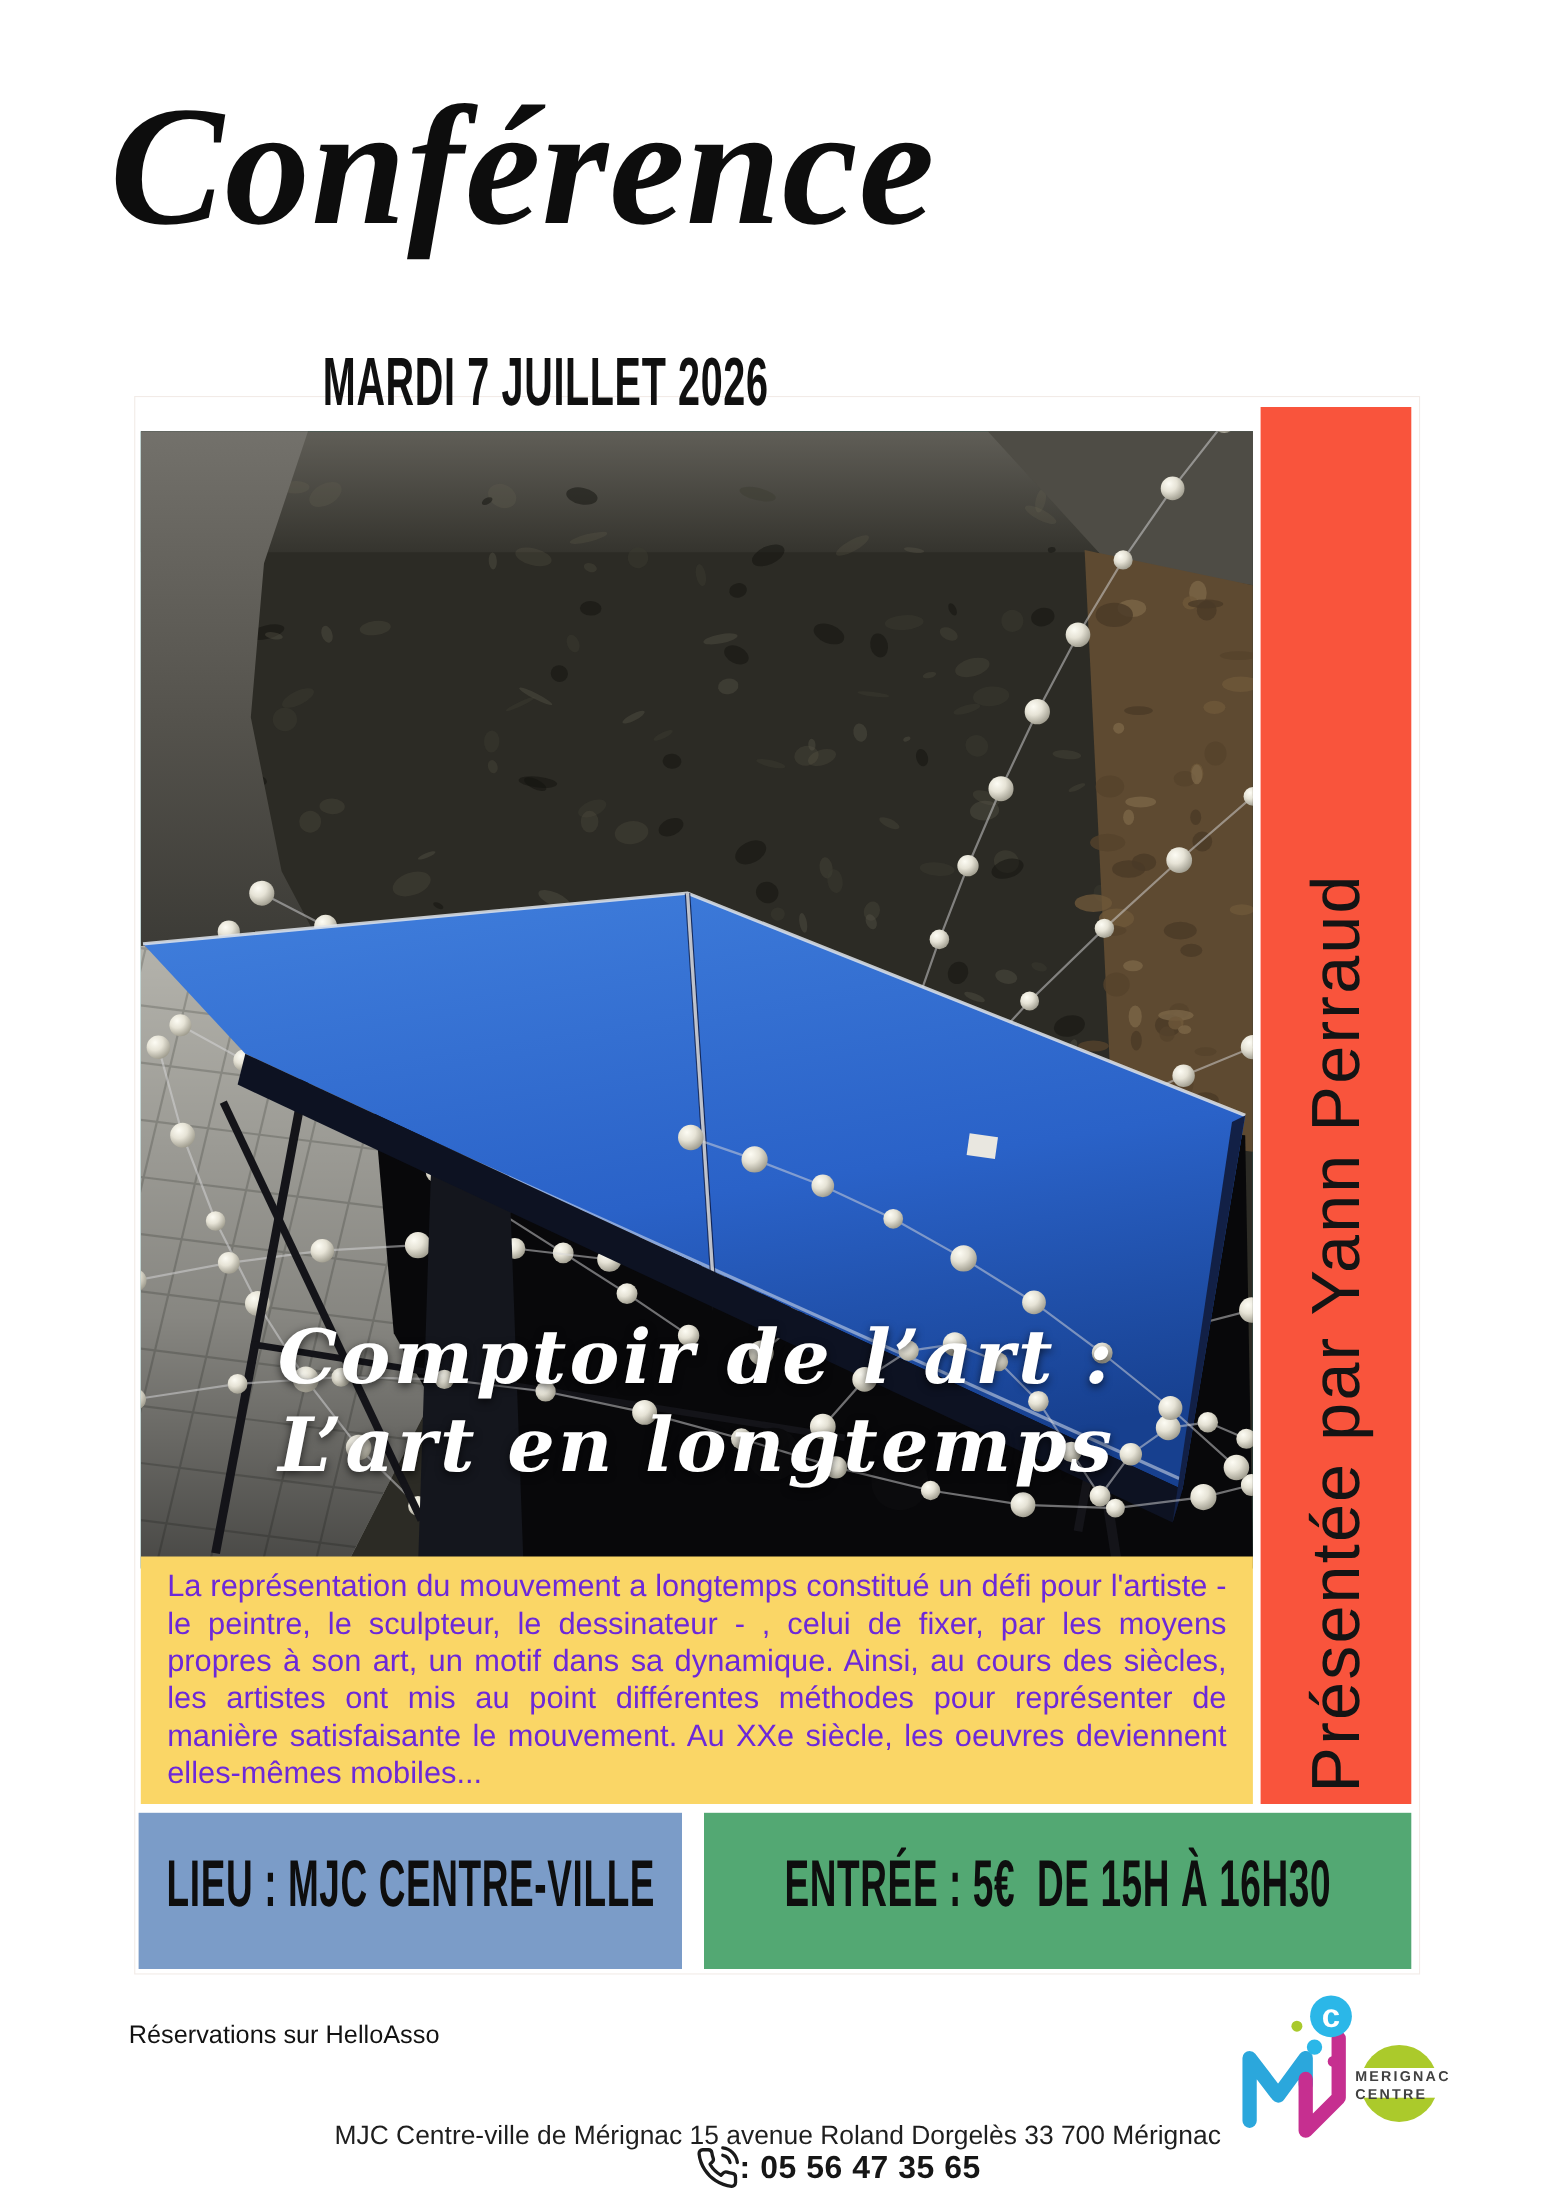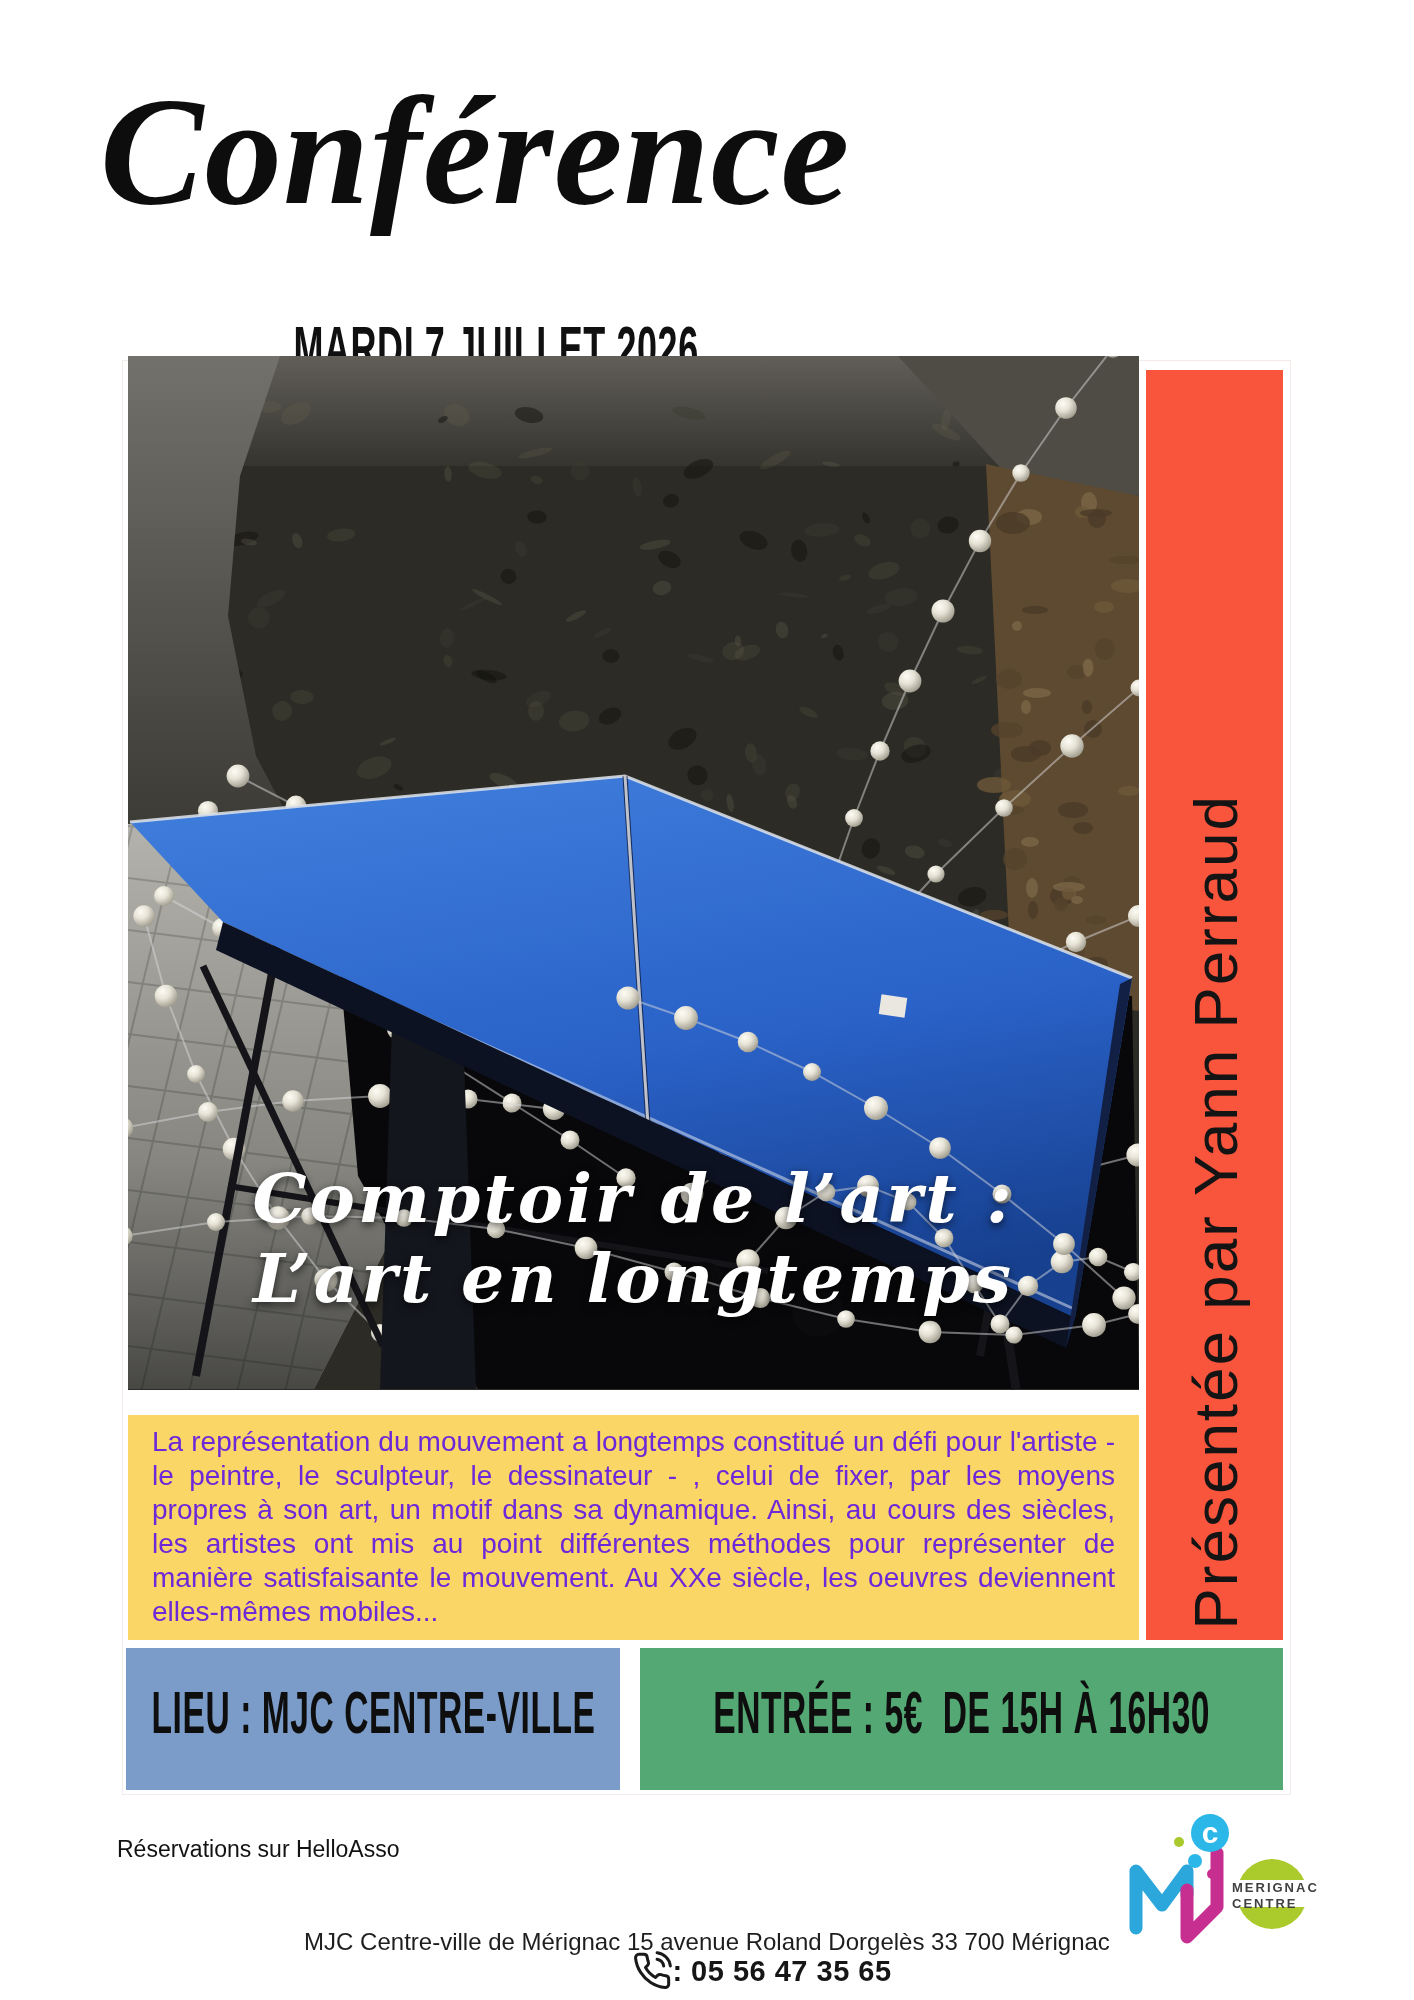--- a/index.html
+++ b/index.html
@@ -25,21 +25,21 @@
   }
 
   
   .date-row{left:0;top:288px;width:1283px;text-align:left;margin-top:24px;}
   .date-row span{
     display:inline-block;transform:scaleX(.58);transform-origin:100% 50%;
     font-weight:700;font-size:62px;color:#101010;letter-spacing:1px;white-space:pre;
   }
 
   
-  .photo{left:128px;top:356px;width:1011px;height:1034px;background:#0f766e;}
+  .photo{left:128px;top:392px;width:1011px;height:1034px;background:#0f766e;}
   .photo svg{display:block;}
   .photo-overlay{
     left:0;top:802px;width:100%;text-align:center;color:#ffffff;
     font-family:"DejaVu Serif","Liberation Serif",serif;font-style:italic;font-weight:700;
     font-size:68px;line-height:80px;letter-spacing:3px;
     text-shadow:0 3px 8px rgba(0,0,0,.65);white-space:nowrap;
   }
 
   
   .banner{

